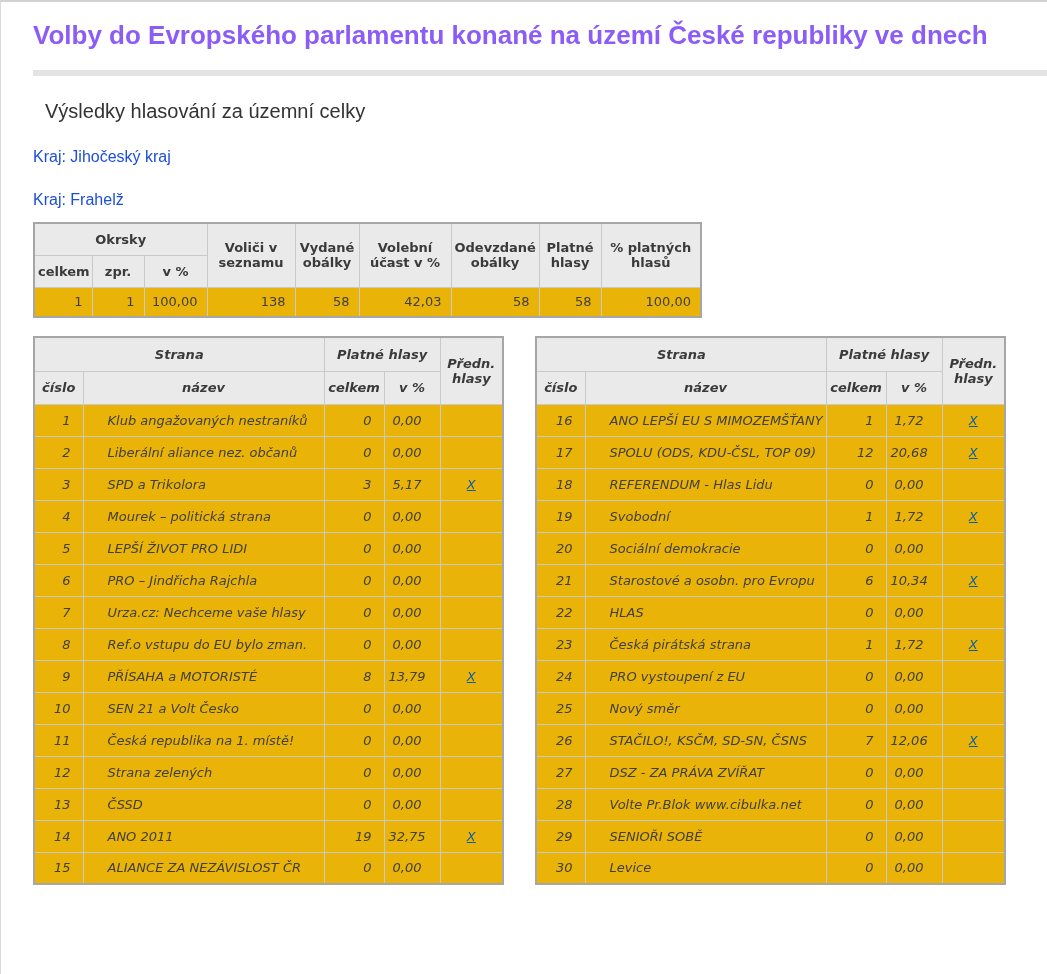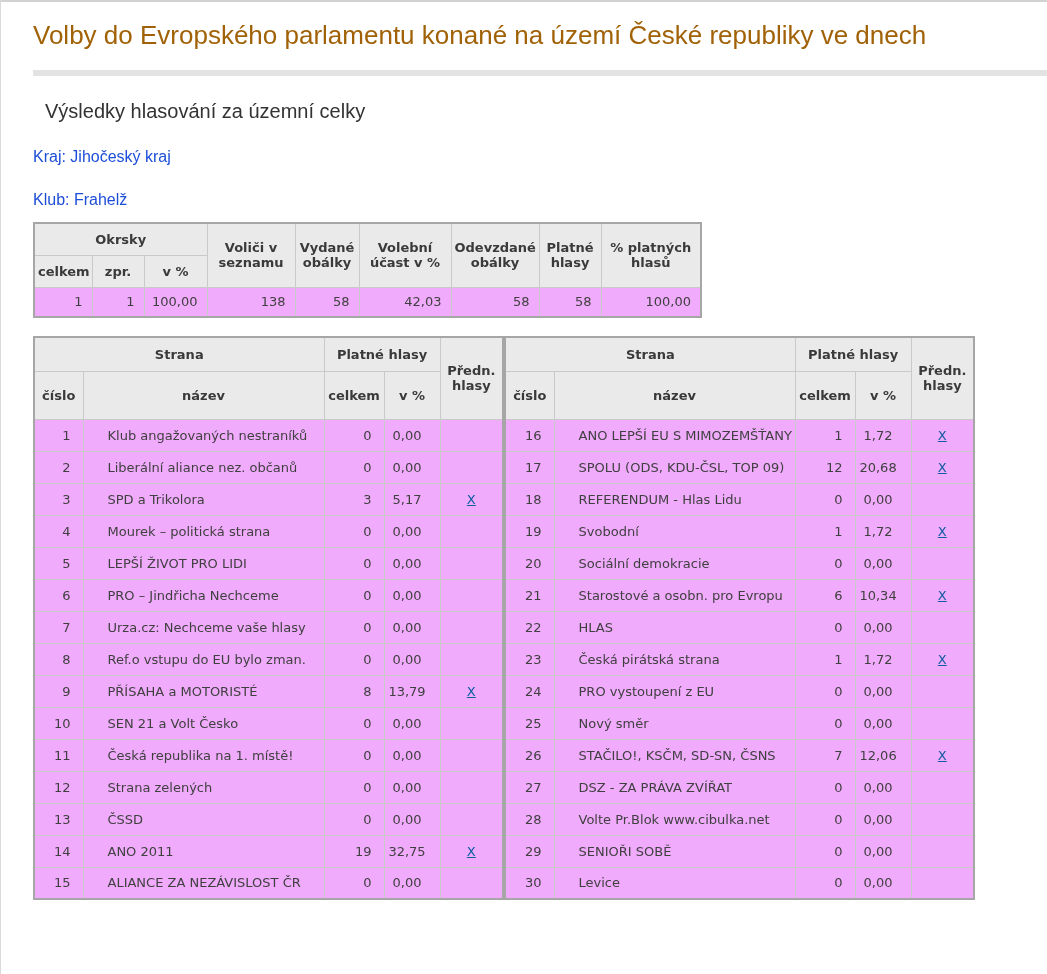--- a/index.html
+++ b/index.html
@@ -5,54 +5,54 @@
   * { margin:0; padding:0; box-sizing:border-box; }
   html,body { background:#fff; }
   .page {
     position:relative; width:1047px; height:974px; overflow:hidden;
     background:#fff; border-top:2px solid #d2d2d2; border-left:1px solid #dadada;
     font-family:"DejaVu Sans", sans-serif; color:#3c3c3c;
   }
   h1.title {
     margin:17px 32px 0 32px;
     font-family:"Liberation Sans", sans-serif;
-    font-size:26px; line-height:32px; font-weight:400; color:#a16207;
+    font-size:26px; line-height:32px; font-weight:700; color:#8b5cf6;
   }
   .divider { margin:19px 0 0 32px; height:6px; background:#e3e3e3; }
   h2.section {
     margin:24px 0 0 44px;
     font-family:"Liberation Sans", sans-serif;
     font-size:20px; line-height:22px; font-weight:400; color:#333;
   }
   p.region {
     margin:26px 0 0 32px;
     font-family:"Liberation Sans", sans-serif;
     font-size:16px; line-height:17px; color:#1d4ed8;
   }
   table {
     border-collapse:collapse; table-layout:fixed;
     font-family:"DejaVu Sans", sans-serif; font-size:13px; color:#404040;
-    border:2px solid #a6a6a6; background:#f0abfc;
+    border:2px solid #a6a6a6; background:#eab308;
   }
   th, td { border:1px solid #c9c9c9; overflow:hidden; }
   th {
     background:#eaeaea; font-weight:bold; text-align:center;
     vertical-align:middle; padding:2px 3px; color:#3a3a3a;
   }
   td { vertical-align:middle; }
   
   .summary { margin:14px 0 0 32px; width:667px; }
   .summary tr.hr1 th { height:32px; }
   .summary tr.hr2 th { height:32px; }
   .summary tr.data td { height:30px; text-align:right; padding-right:9px; }
   
-  .parties { display:flex; margin:18px 0 0 32px; }
+  .parties { display:flex; gap:31px; margin:18px 0 0 32px;font-style:italic; }
   .party { width:469px; }
   .party tr.hr1 th { height:34px; }
-  .party tr.hr2 th { height:48px;text-align:center; }
+  .party tr.hr2 th { height:33px;text-align:center; }
   .party tbody tr { height:32px; }
   td.num  { text-align:right; padding-right:12px; }
   td.name { text-align:left;  padding-left:24px; }
   td.tot  { text-align:right; padding-right:12px; }
   td.pct  { text-align:center; padding-right:10px; }
   td.pref { text-align:center; }
   a.xlink { color:#0e5ca5; text-decoration:underline; }
 </style>
 </head>
 <body>
@@ -61,21 +61,21 @@
 
   <h1 class="title">
     <span>Volby do Evropského parlamentu konané na území České republiky ve dnech</span><br>
   </h1>
 
   <div class="divider"></div>
 
   <h2 class="section">Výsledky hlasování za územní celky</h2>
 
   <p class="region">Kraj: Jihočeský kraj</p>
-  <p class="region">Klub: Frahelž</p>
+  <p class="region">Kraj: Frahelž</p>
 
   <table class="summary">
     <colgroup>
       <col style="width:58px">
         <col style="width:52px">
         <col style="width:63px">
       <col style="width:88px">
         <col style="width:64px">
         <col style="width:92px">
       <col style="width:88px">
@@ -170,21 +170,21 @@
   <tr>
     <td class="num">5</td>
     <td class="name">LEPŠÍ ŽIVOT PRO LIDI</td>
     <td class="tot">0</td>
     <td class="pct">0,00</td>
     <td class="pref"></td>
   </tr>
 
   <tr>
     <td class="num">6</td>
-    <td class="name">PRO – Jindřicha Nechceme</td>
+    <td class="name">PRO – Jindřicha Rajchla</td>
     <td class="tot">0</td>
     <td class="pct">0,00</td>
     <td class="pref"></td>
   </tr>
 
   <tr>
     <td class="num">7</td>
     <td class="name">Urza.cz: Nechceme vaše hlasy</td>
     <td class="tot">0</td>
     <td class="pct">0,00</td>

